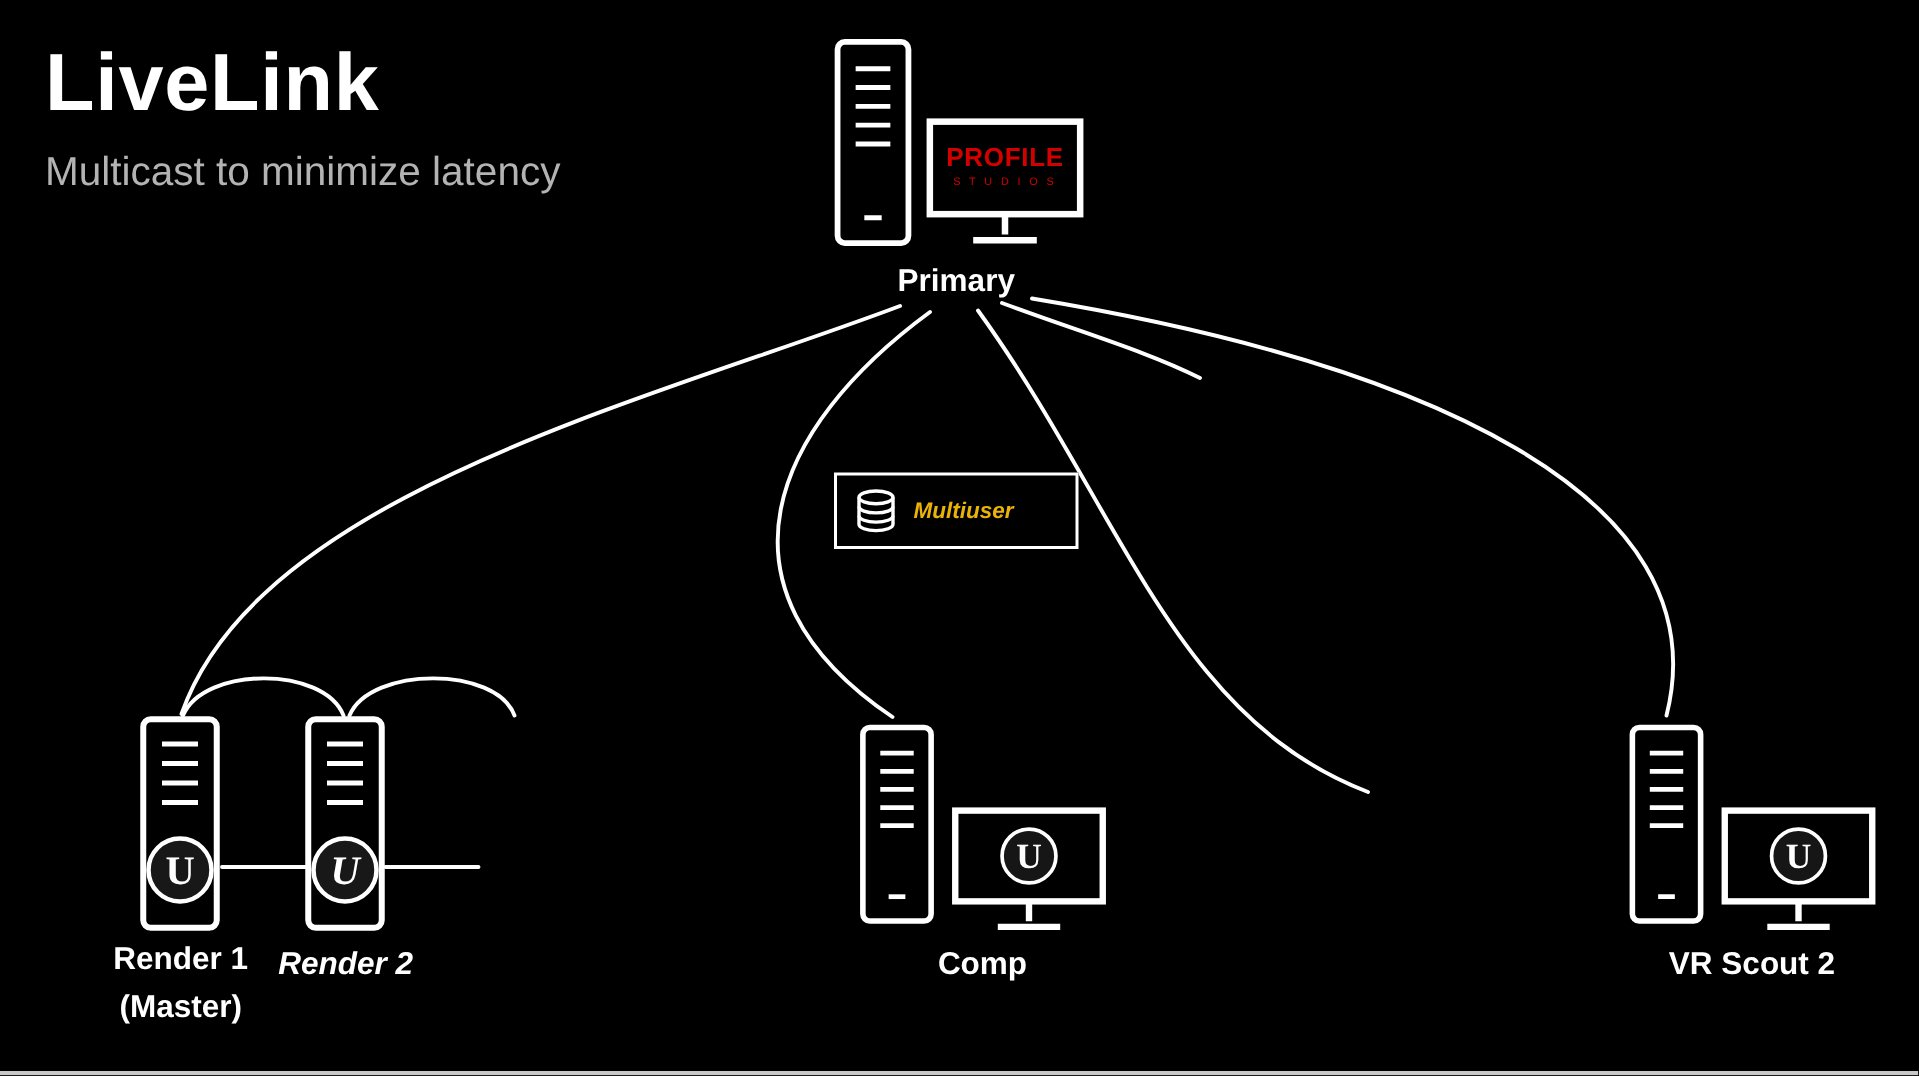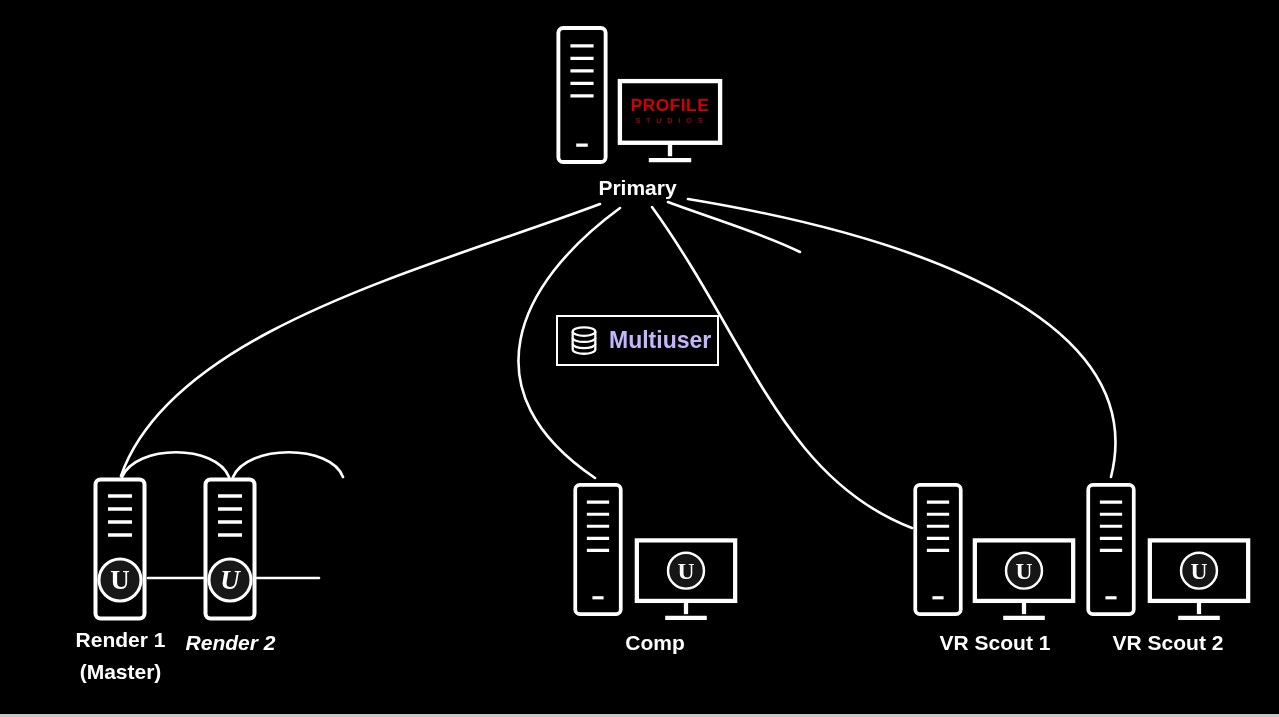--- a/index.html
+++ b/index.html
@@ -17,21 +17,21 @@
   .node .monitor{position:absolute;}
   .nodelabel{
     position:absolute;left:0;right:0;text-align:center;
     font-size:21px;font-weight:700;color:#fff;white-space:nowrap;
   }
   .multiuser-box{
     position:absolute;left:556px;top:315px;width:163px;height:51px;
     border:2.5px solid #fff;background:#000;display:flex;align-items:center;box-sizing:border-box;
   }
   .multiuser-box .dbicon{margin-left:9px;flex:0 0 auto;}
-  .multiuser-label{font-size:23px;font-weight:700;color:#c4b5fd;margin-left:8px;}
+  .multiuser-label{font-size:15px;font-weight:700;color:#eab308;margin-left:8px;font-style:italic;}
   .bottom-bar{position:absolute;left:0;bottom:0;width:1279px;height:3px;background:#dedede;opacity:.9;}
 </style>
 </head>
 <body>
 
 <div class="stage">
 
   <svg width="0" height="0" style="position:absolute" aria-hidden="true">
     <defs>
       <symbol id="sym-tower" viewBox="0 0 56 144">
@@ -73,20 +73,24 @@
     <path d="M620 208 C 515 285, 468 392, 595 478"></path>
     <path d="M668 202 C 722 222, 764 234, 800 252"></path>
     <path d="M652 207 C 748 340, 782 478, 912 528"></path>
     <path d="M688 199 C 948 242, 1148 330, 1111 477"></path>
     <path d="M122 477 C 136 444, 216 444, 229 477"></path>
     <path d="M233 477 C 247 444, 331 444, 343 477"></path>
     <path d="M148 578 L 204 578"></path>
     <path d="M257 578 L 319 578"></path>
   </svg>
 
+  <div class="titleblock">
+    <div class="title">LiveLink</div>
+    <div class="subtitle">Multicast to minimize latency</div>
+  </div>
 
   <div class="node" style="left:545px;top:24px;width:185px;height:182px;">
     <svg class="tower" style="left:10px;top:0;" width="54" height="142">
         <use href="#sym-tower"></use>
       </svg>
     <svg class="monitor" style="left:72px;top:54px;" width="106" height="91">
         <use href="#sym-monitor-profile"></use>
       </svg>
     <div class="nodelabel" style="top:152px;">Primary</div>
   </div>
@@ -118,29 +122,20 @@
   <div class="node" style="left:560px;top:479px;width:190px;height:180px;">
     <svg class="tower" style="left:12px;top:0;" width="52" height="141">
         <use href="#sym-tower"></use>
       </svg>
     <svg class="monitor" style="left:74px;top:58px;" width="104" height="90">
         <use href="#sym-monitor-u"></use>
       </svg>
     <div class="nodelabel" style="top:152px;">Comp</div>
   </div>
 
-  <div class="node" style="left:900px;top:479px;width:190px;height:180px;">
-    <svg class="tower" style="left:12px;top:0;" width="52" height="141">
-        <use href="#sym-tower"></use>
-      </svg>
-    <svg class="monitor" style="left:72px;top:58px;" width="104" height="90">
-        <use href="#sym-monitor-u"></use>
-      </svg>
-    <div class="nodelabel" style="top:152px;">VR Scout 1</div>
-  </div>
 
   <div class="node" style="left:1073px;top:479px;width:190px;height:180px;">
     <svg class="tower" style="left:12px;top:0;" width="52" height="141">
         <use href="#sym-tower"></use>
       </svg>
     <svg class="monitor" style="left:74px;top:58px;" width="104" height="90">
         <use href="#sym-monitor-u"></use>
       </svg>
     <div class="nodelabel" style="top:152px;">VR Scout 2</div>
   </div>

